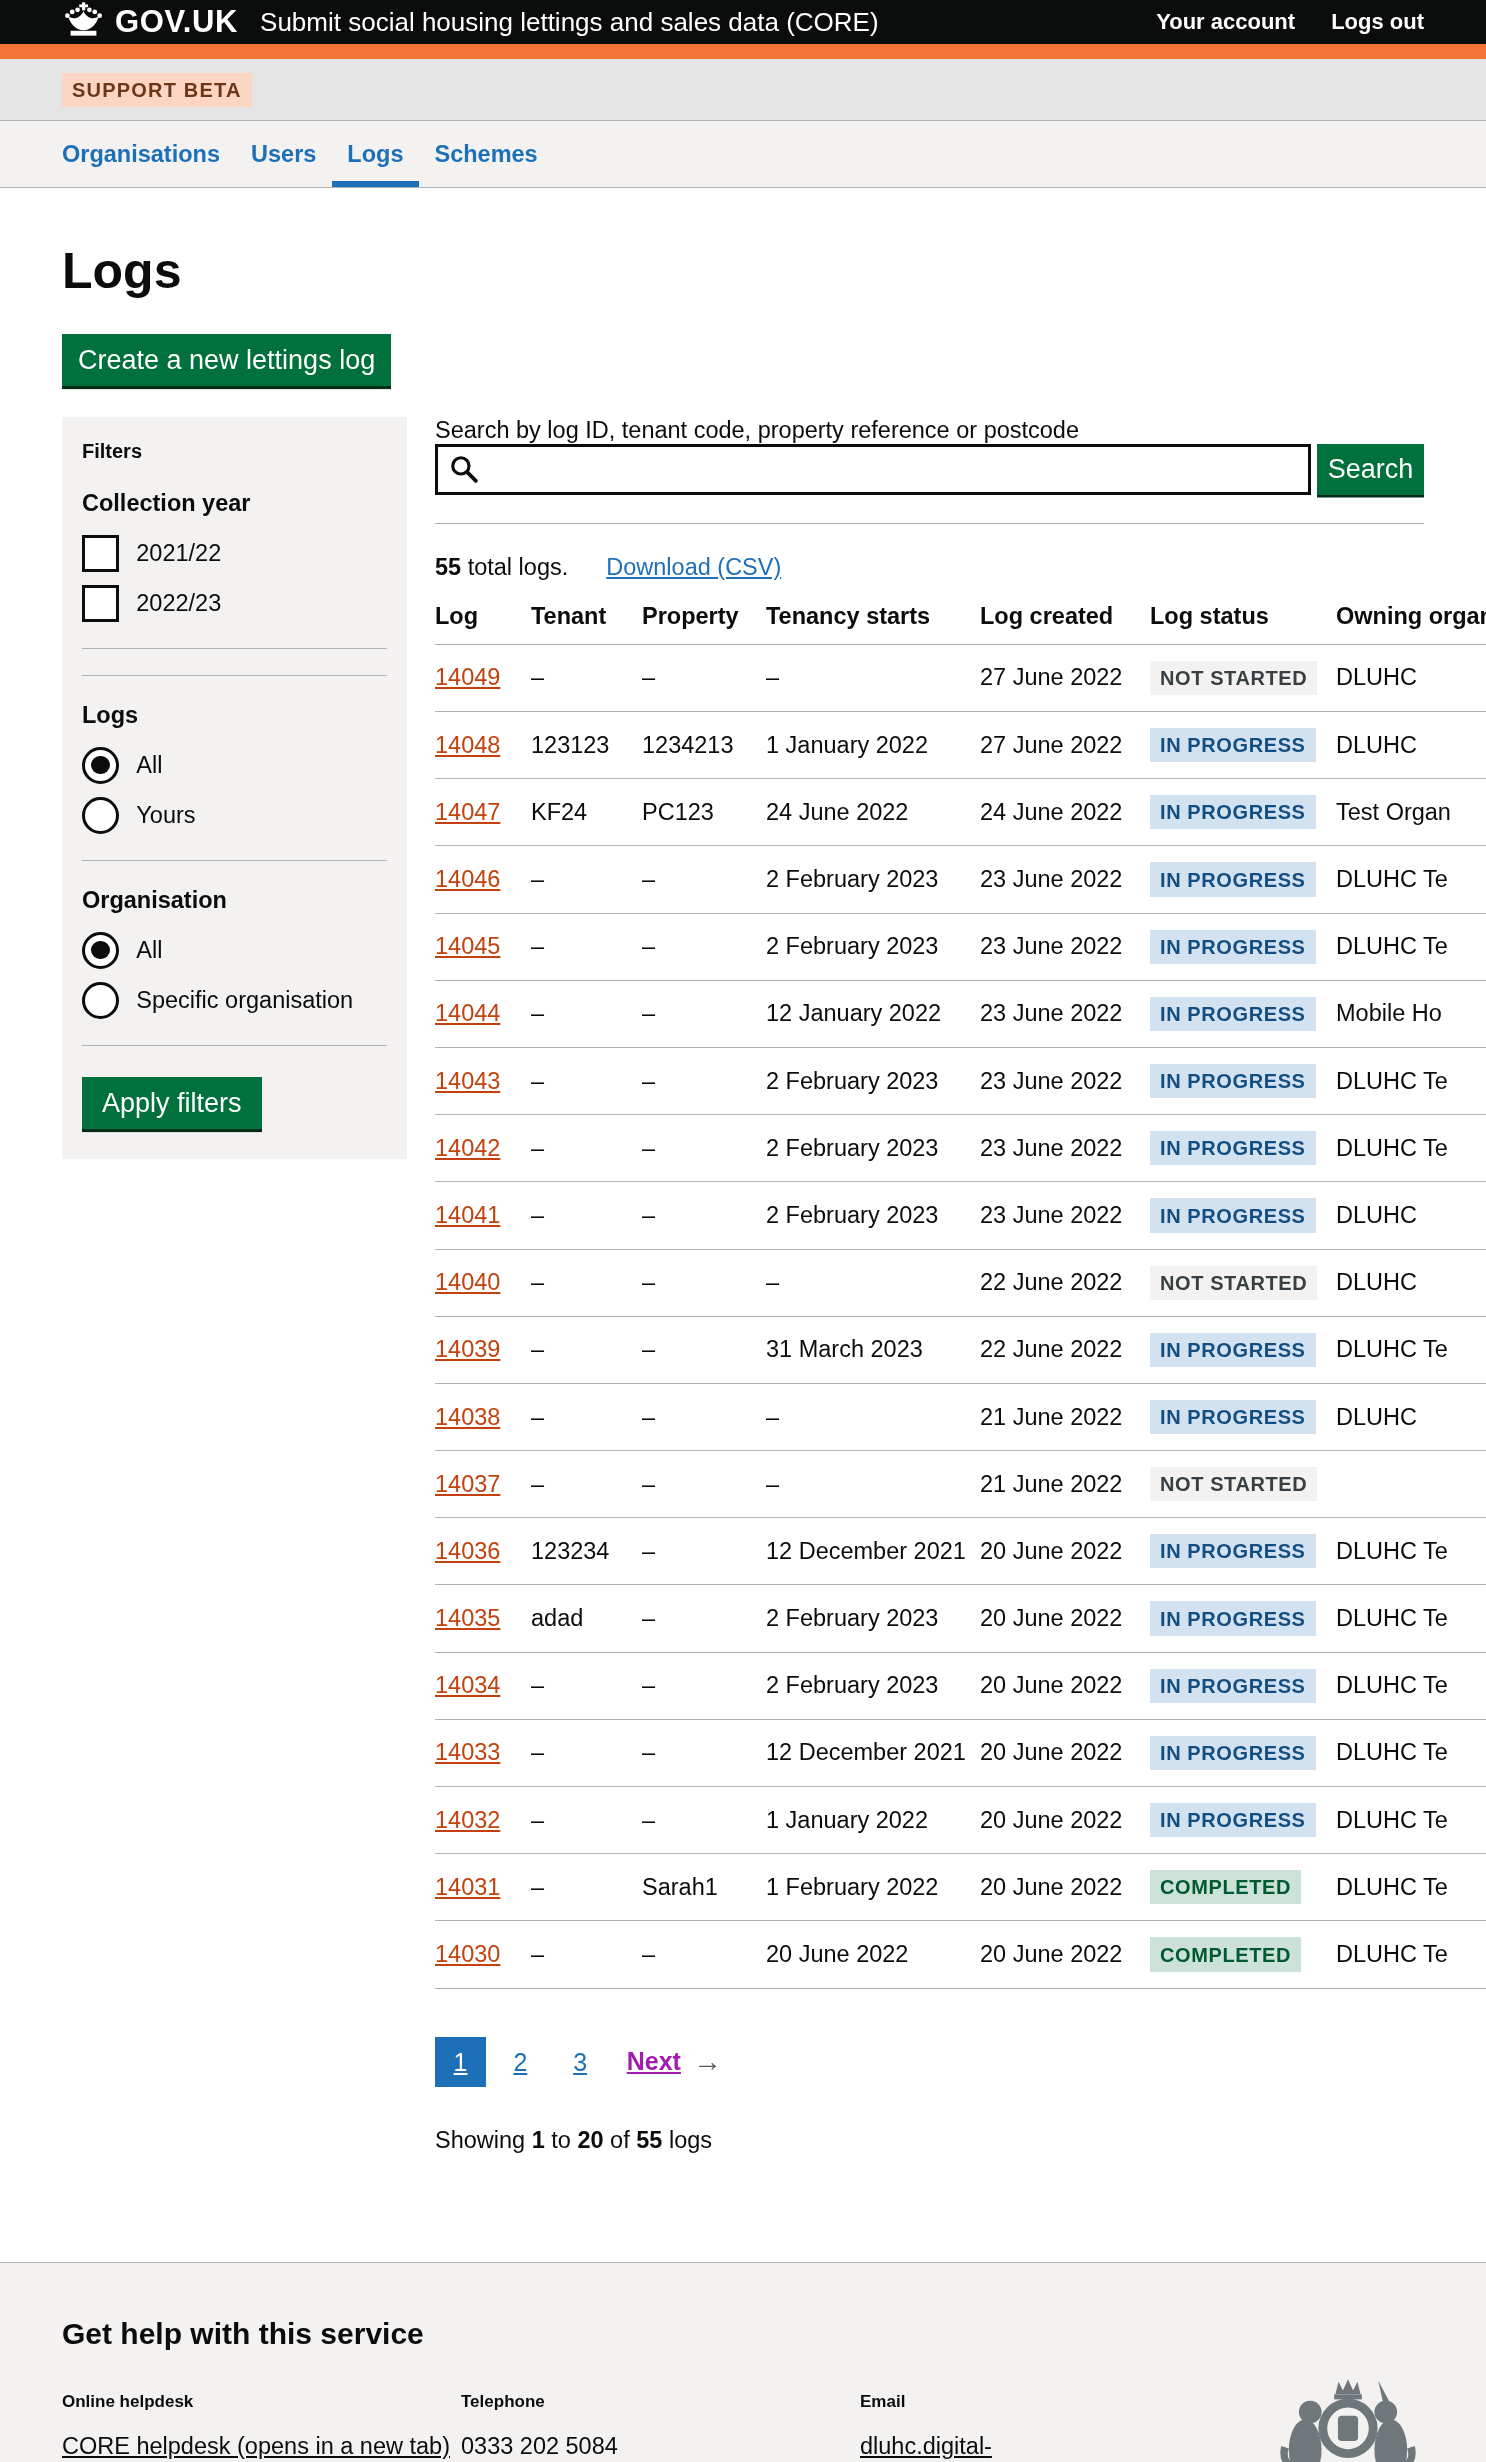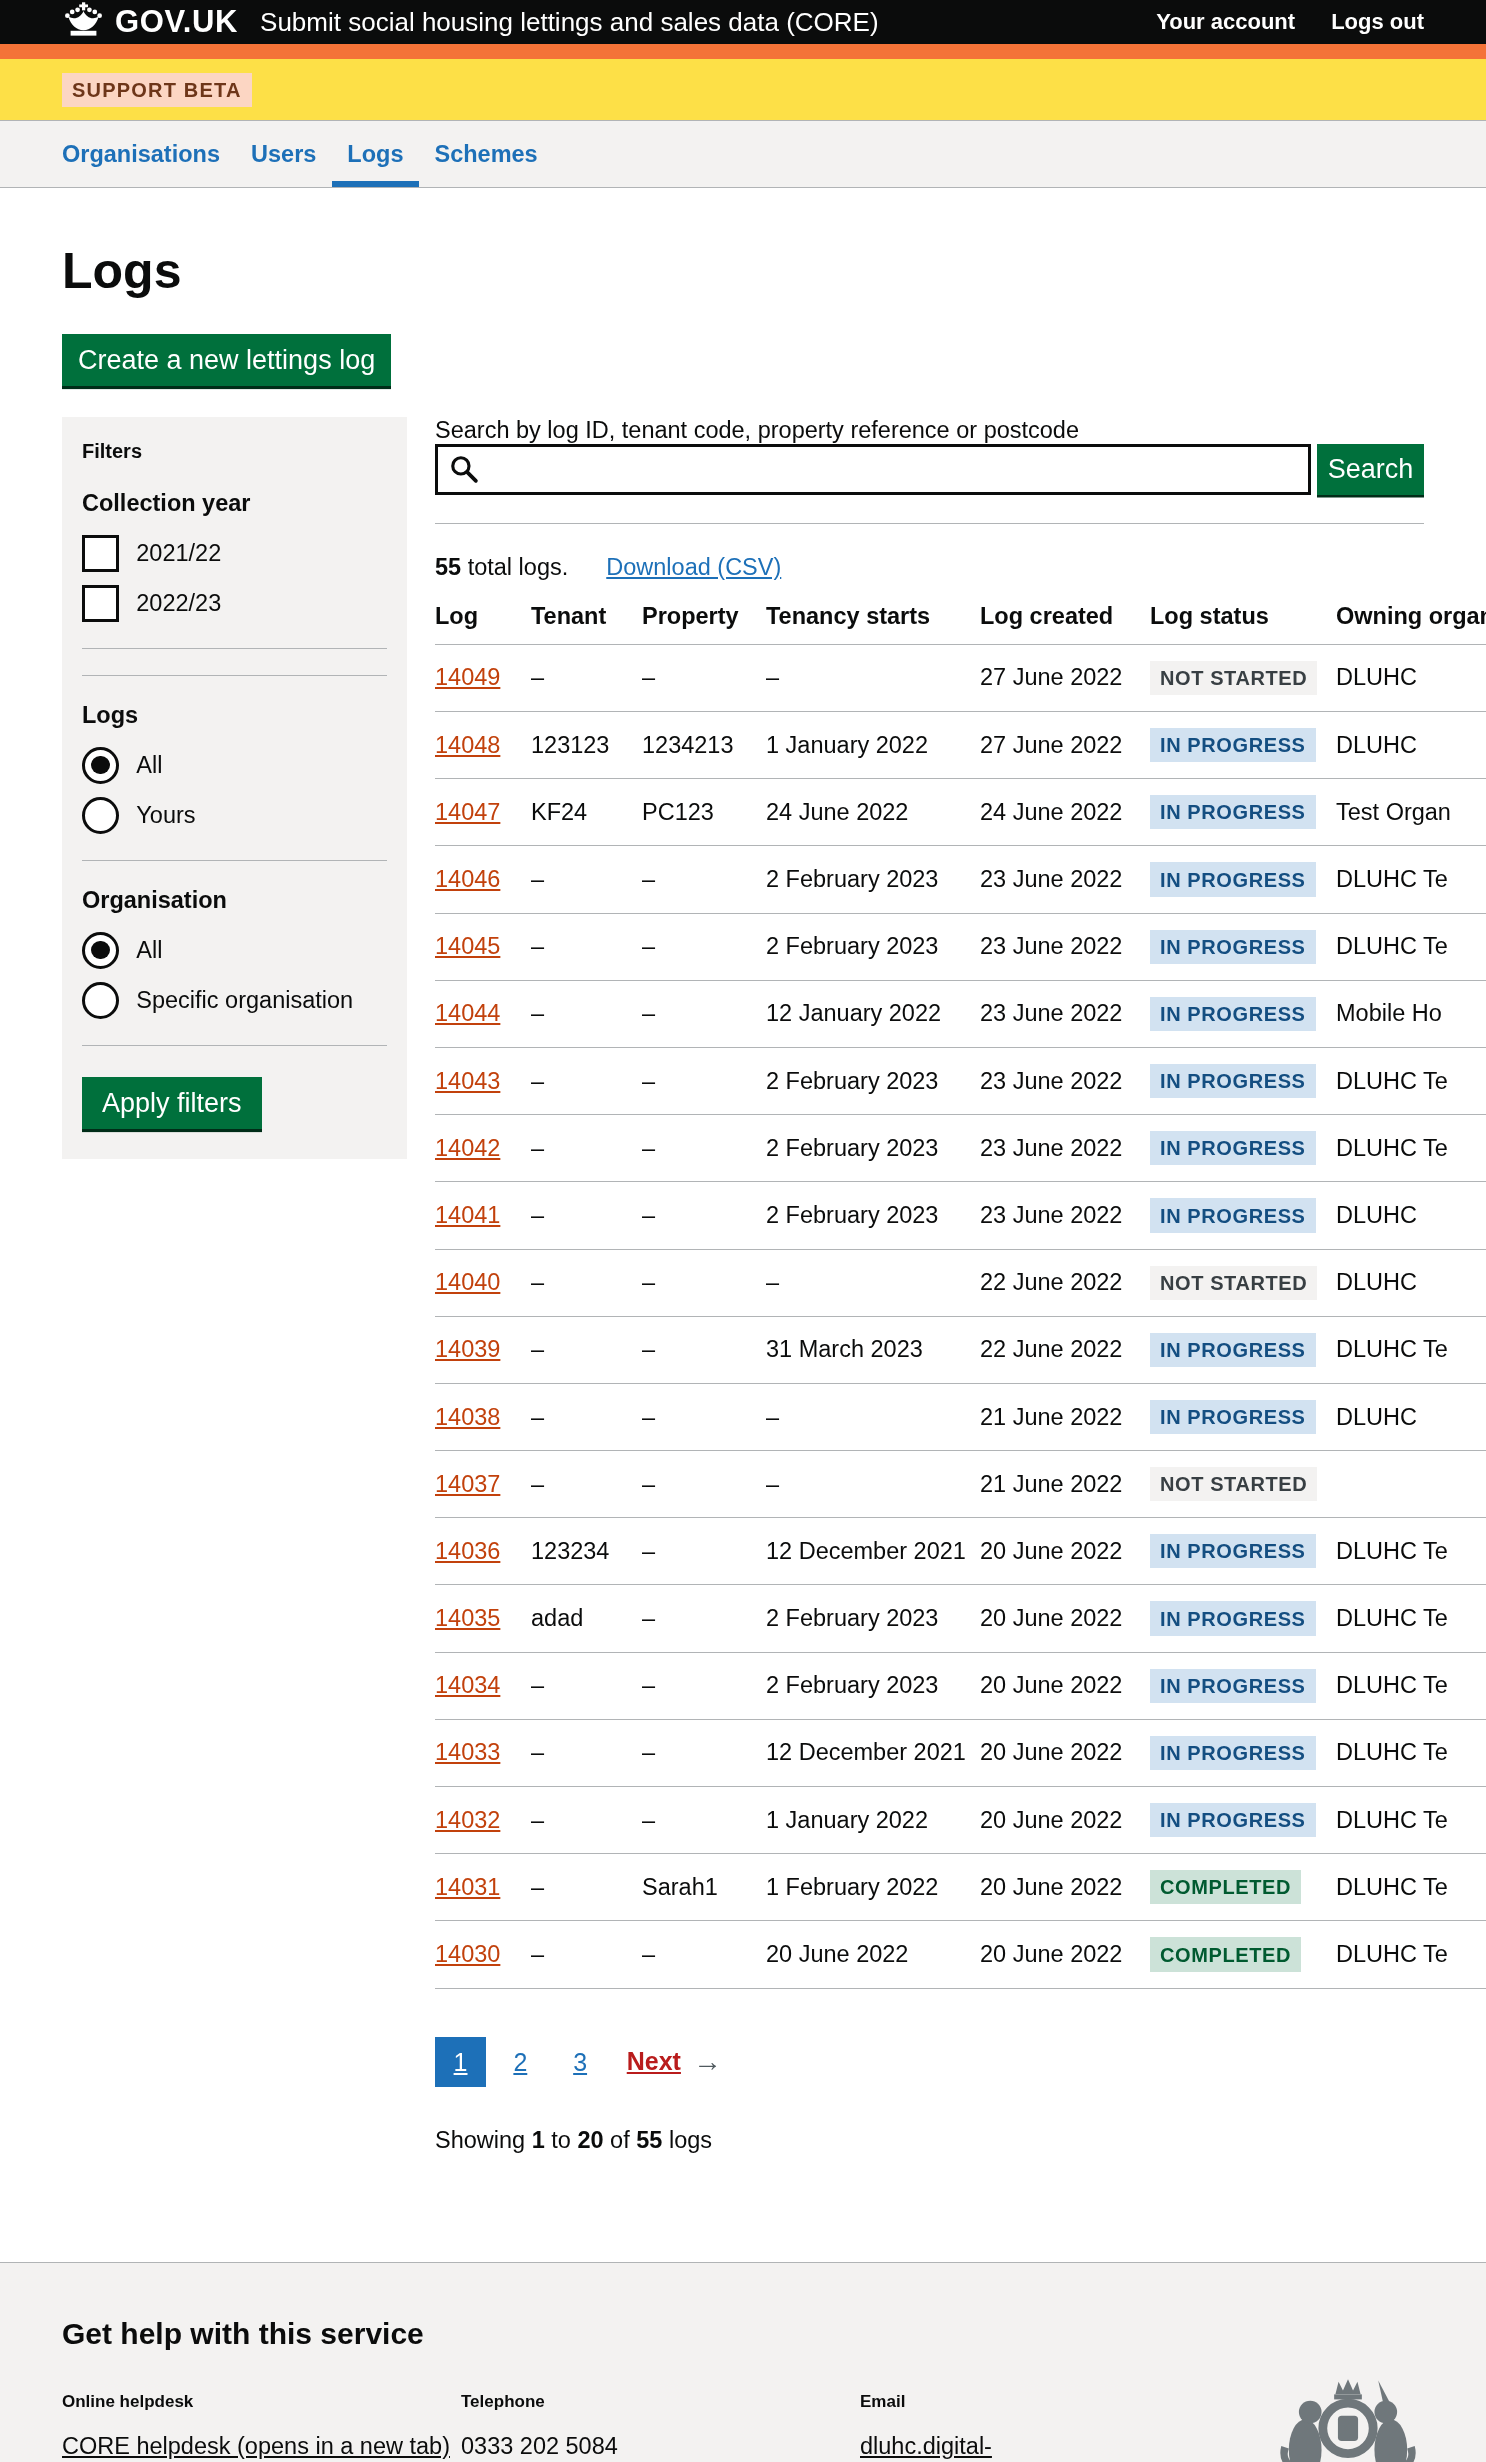--- a/index.html
+++ b/index.html
@@ -17,21 +17,21 @@
     background:#0b0c0c; height:59px; display:flex; align-items:center;
     padding:0 62px; border-bottom:15.5px solid #f47338;
   }
   .logo { display:flex; align-items:center; gap:10px; color:#fff; text-decoration:none; }
   .logo-text { font-size:31px; font-weight:bold; color:#fff; letter-spacing:0.6px; }
   .service-name { color:#fff; font-size:26px; margin-left:22px; text-decoration:none; white-space:nowrap; }
   .header-links { margin-left:auto; display:flex; gap:36px; }
   .header-link { color:#fff; font-size:22px; font-weight:bold; text-decoration:none; white-space:nowrap; }
 
   
-  .phase-banner { padding:13.6px 62px; border-bottom:1.2px solid #b1b4b6; display:flex; align-items:center; background:#fde047; }
+  .phase-banner { padding:13.6px 62px; border-bottom:1.2px solid #b1b4b6; display:flex; align-items:center; background:#e5e5e5; }
   .tag-beta {
     background:#fcd6c3; color:#6e3619; font-weight:bold; font-size:20px;
     letter-spacing:1.2px; padding:6.2px 10px 5px; margin-right:20px; white-space:nowrap;
   }
   .phase-text { font-size:23.5px; }
 
   
   .primary-nav { background:#f3f2f1; border-bottom:1.9px solid #b1b4b6; padding:0 62px; display:flex; }
   .nav-item {
     color:#1d70b8; font-weight:bold; font-size:23.5px; text-decoration:none;
@@ -106,21 +106,21 @@
     padding:6.2px 10px 5px; white-space:nowrap;
   }
   .tag[data-status="grey"]  { background:#f3f2f1; color:#383f43; }
   .tag[data-status="blue"]  { background:#d2e2f1; color:#144e81; }
   .tag[data-status="green"] { background:#cce2d8; color:#005a30; }
 
   
   .pagination { display:flex; align-items:center; margin-top:48px; font-size:25px; }
   .page-link { padding:11px 18.6px 10px; margin-right:8.7px; color:#1d70b8; text-decoration:underline; }
   .page-link[data-current="true"] { background:#1d70b8; color:#fff; }
-  .next-link { font-weight:bold; color:#b91c1c; margin-left:12.4px;text-align:right; }
+  .next-link { font-weight:bold; color:#a21caf; margin-left:12.4px;text-align:right; }
   .next-arrow { color:#505a5f; margin-left:12.4px; font-size:28.5px; text-decoration:none; }
   .showing-line { margin-top:40px; font-size:23.5px; }
 
   
   .gov-footer {
     margin-top:108px; background:#f3f2f1; border-top:1.2px solid #b1b4b6;
     padding:37px 62px 56px; position:relative;
   }
   .footer-heading { font-size:30px; font-weight:bold; margin:17.3px 0 41px; }
   .footer-cols { display:flex; }

